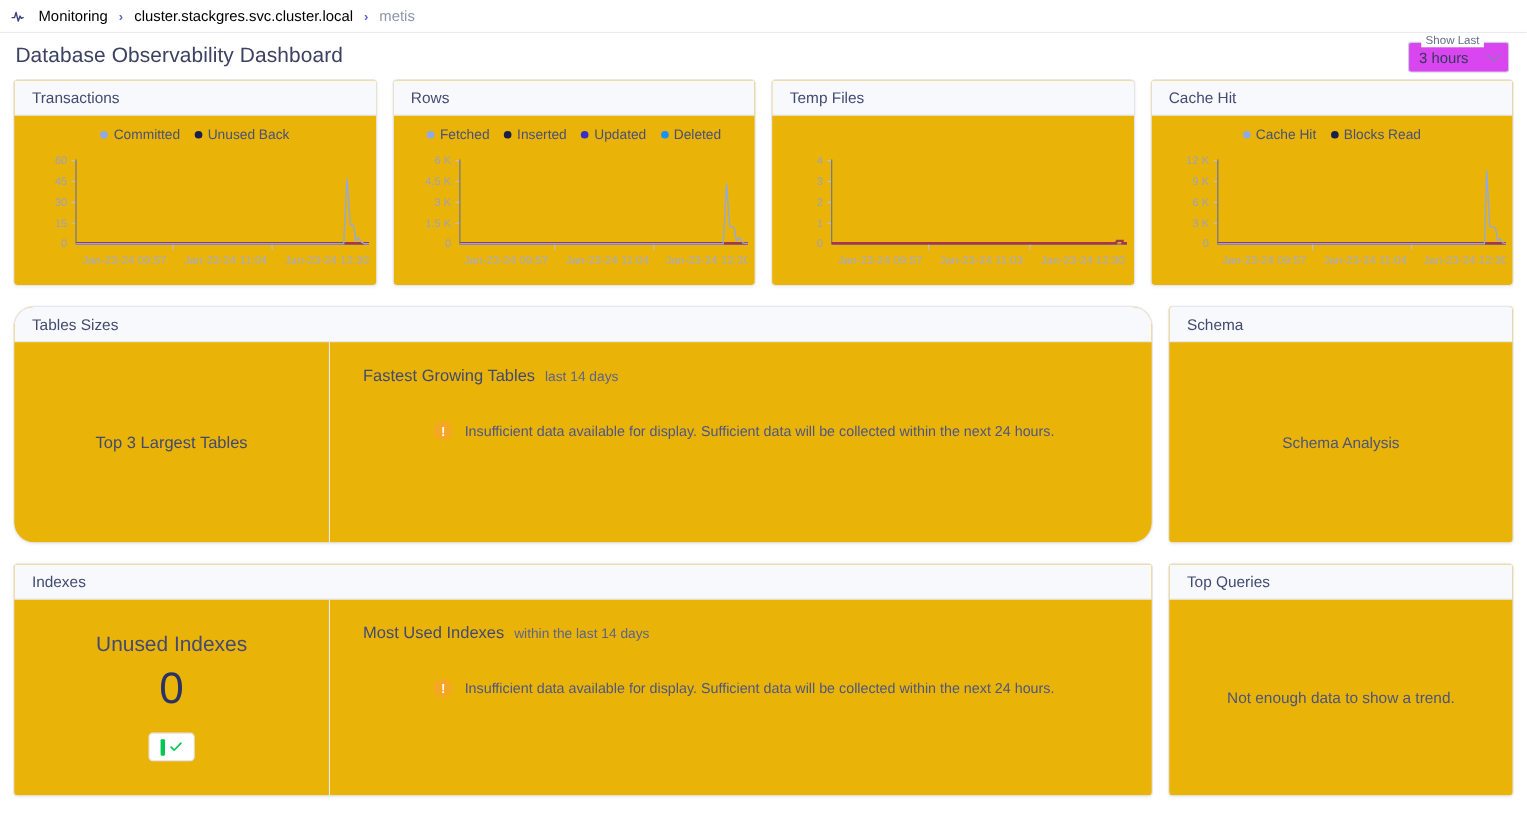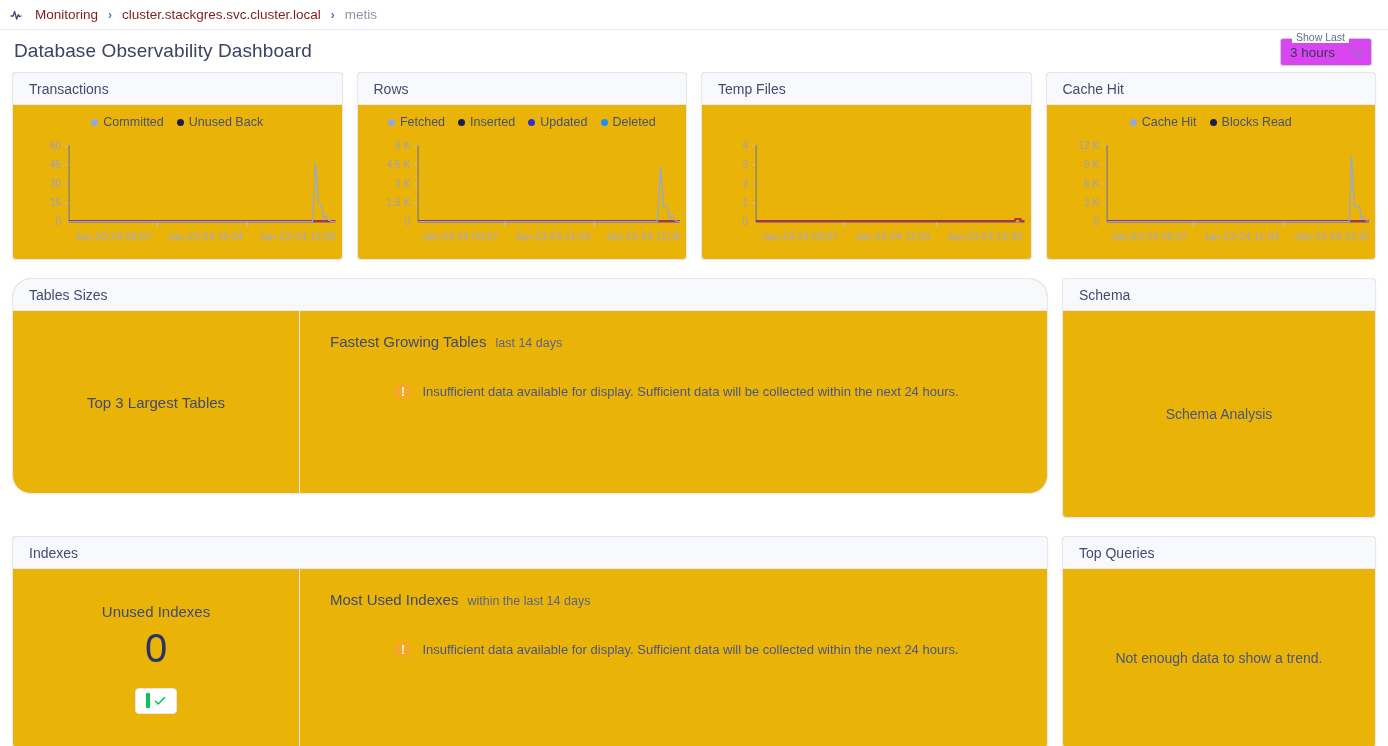--- a/index.html
+++ b/index.html
@@ -16,21 +16,21 @@
   .breadcrumb-bar {
     height: 30px;
     display: flex;
     align-items: center;
     padding: 0 0 0 10px;
     border-bottom: 1px solid #e8eaf0;
     background: #ffffff;
     font-size: 13.5px;
   }
   .bc-icon { display: flex; align-items: center; margin-right: 9px; }
-  .bc-item { color: #7f1d1d; white-space: nowrap; }
+  .bc-item { color: #000000; white-space: nowrap; }
   .bc-item.dim { color: #8e94ad; }
   .bc-sep {
     margin: 0 10px;
     color: #5a6acd;
     font-size: 12px;
     font-weight: bold;
     line-height: 1;
   }
   
   .title-row {
@@ -142,21 +142,21 @@
     background: #f5a623;
     color: #fff; font-size: 12px; font-weight: bold;
     display: flex; align-items: center; justify-content: center;
     flex: 0 0 auto; line-height: 1;
   }
   .centered-note {
     position: absolute; top: 0; left: 0; right: 0; bottom: 0;
     display: flex; align-items: center; justify-content: center;
     font-size: 14px; color: #4d5579;
   }
-  .metric-label { font-size: 15px; color: #434b72; }
+  .metric-label { font-size: 19px; color: #434b72; }
   .metric-value { font-size: 40px; color: #2b3364; line-height: 1.1; margin-top: 6px; font-weight: 400; }
   .ok-badge {
     margin-top: 18px;
     width: 42px; height: 26px;
     border: 1px solid #e3e5ef; border-radius: 4px;
     background: #fff;
     display: flex; align-items: center; justify-content: center; gap: 4px;
   }
   .ok-bar { width: 4px; height: 15px; background: #00c853; border-radius: 1px; }
   .ok-check { width: 12px; height: 12px; }
@@ -346,21 +346,21 @@
             </div>
             <div class="warn-row">
               <span class="warn-icon">!</span>
               <span>Insufficient data available for display. Sufficient data will be collected within the next 24 hours.</span>
             </div>
           </div>
         </div>
       </div>
     </div>
 
-    <div class="card" style="width:314px;height:240px;">
+    <div class="card" style="width:314px;height:216px;">
       <div class="card-head">Schema</div>
       <div class="card-body">
         <div class="centered-note">Schema Analysis</div>
       </div>
     </div>
   </div>
 
   <div class="row">
 
     <div class="card" style="width:1036px;height:212px;">

